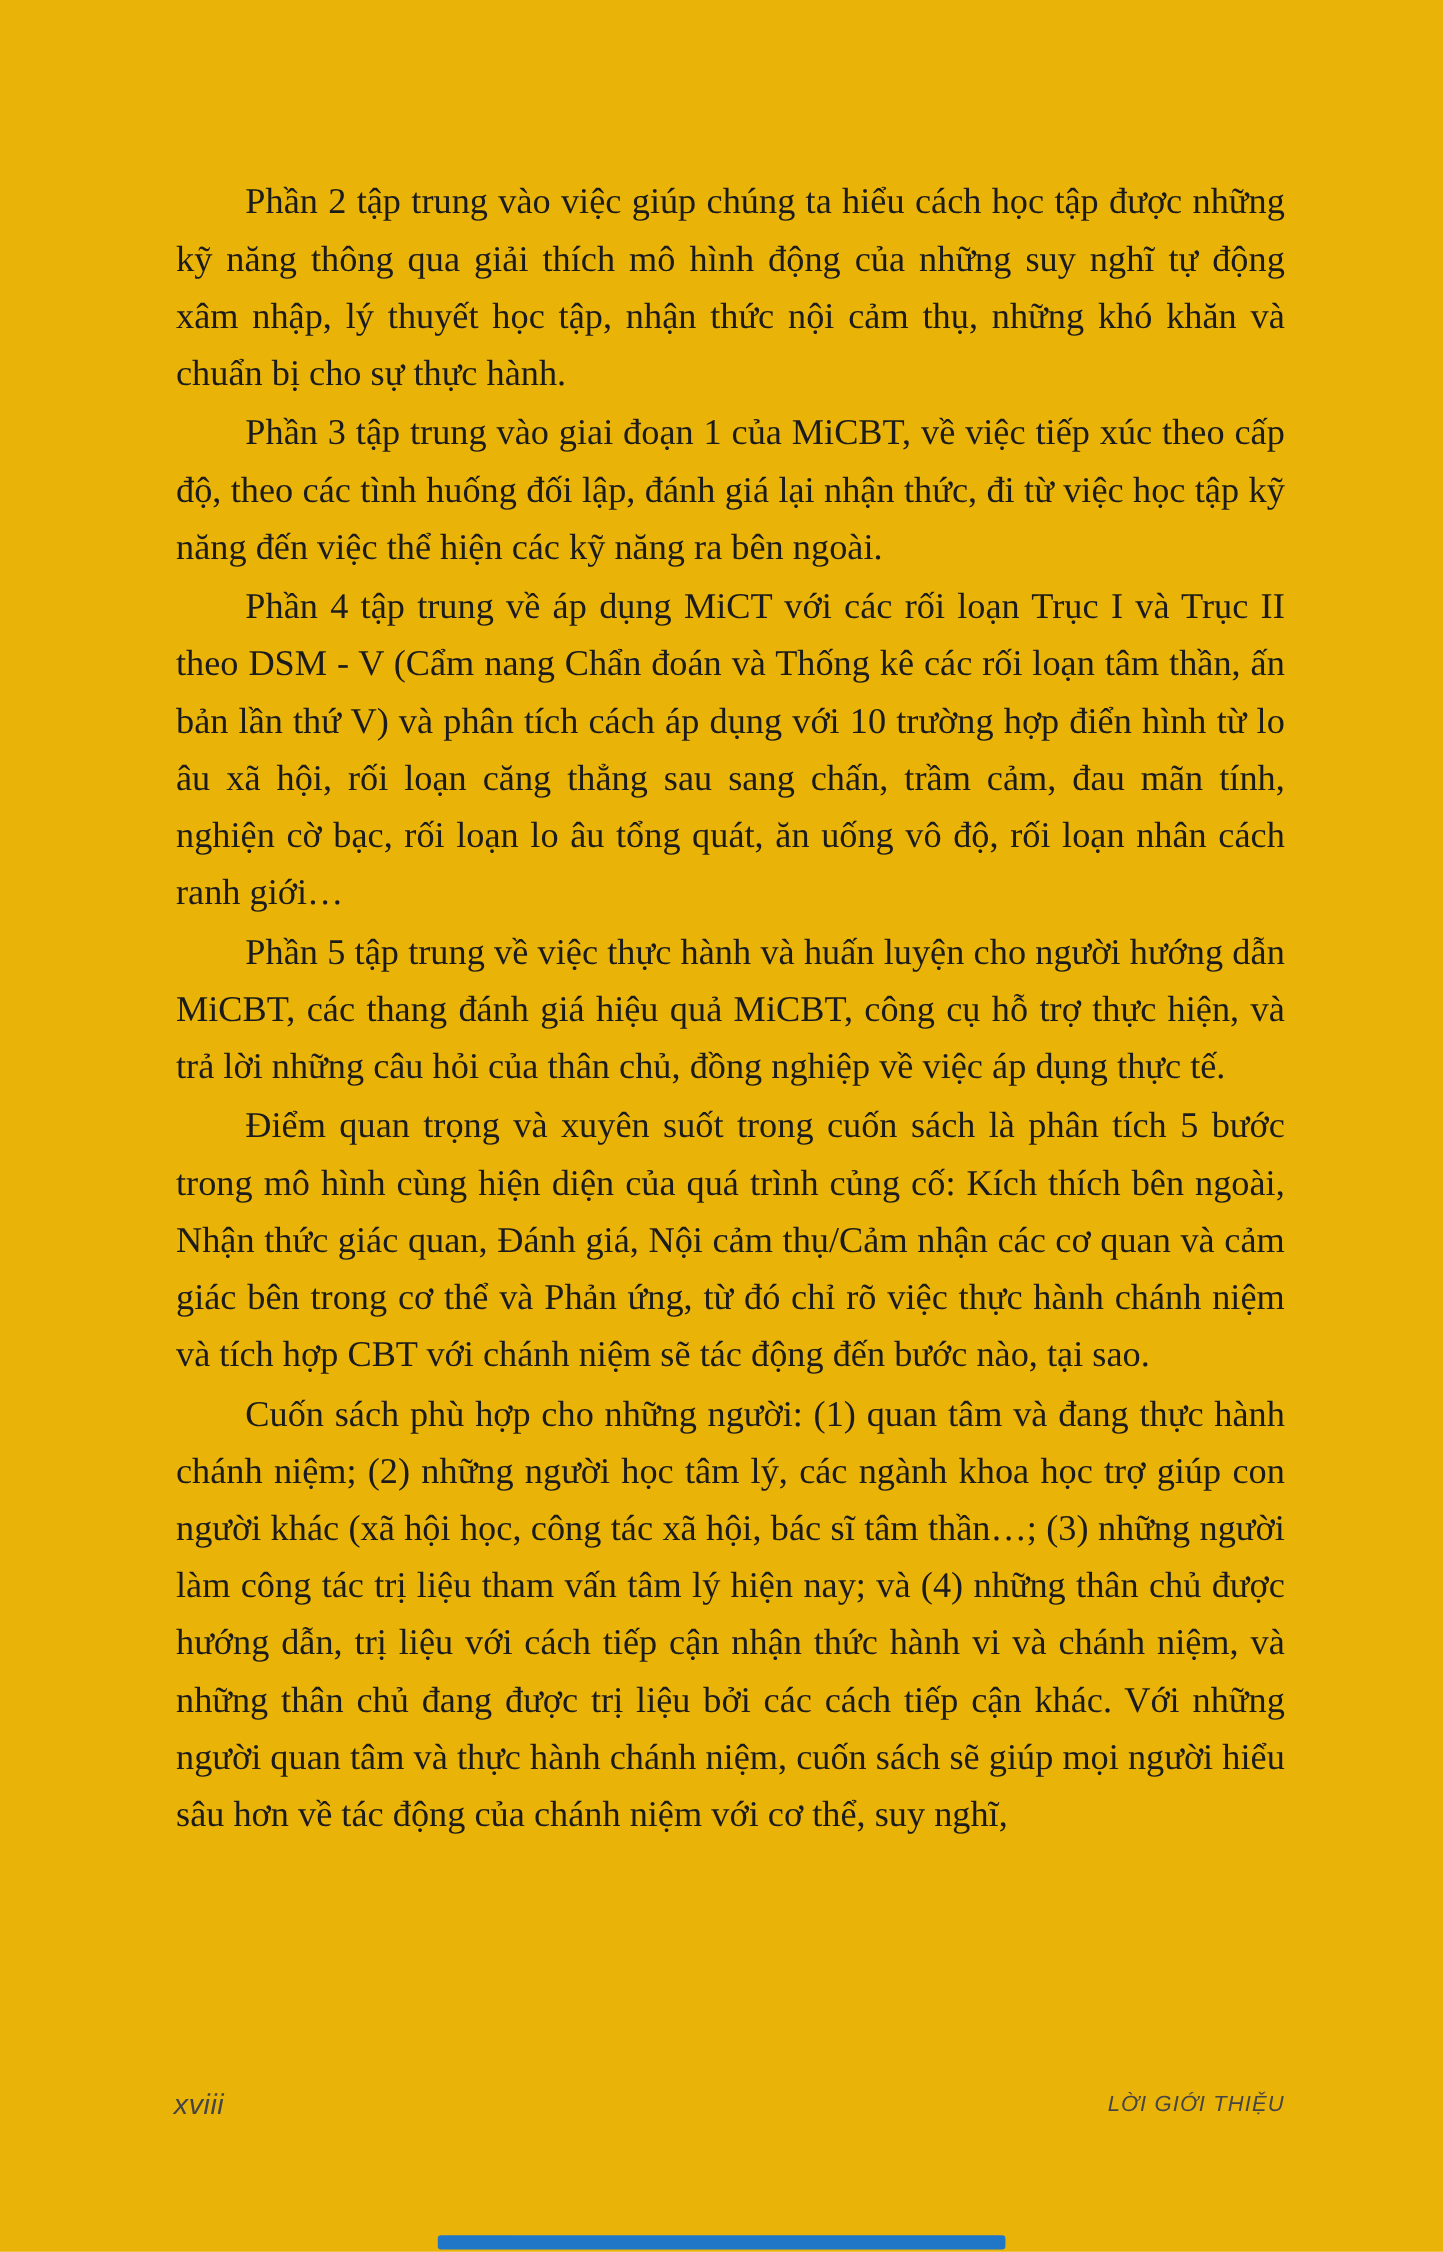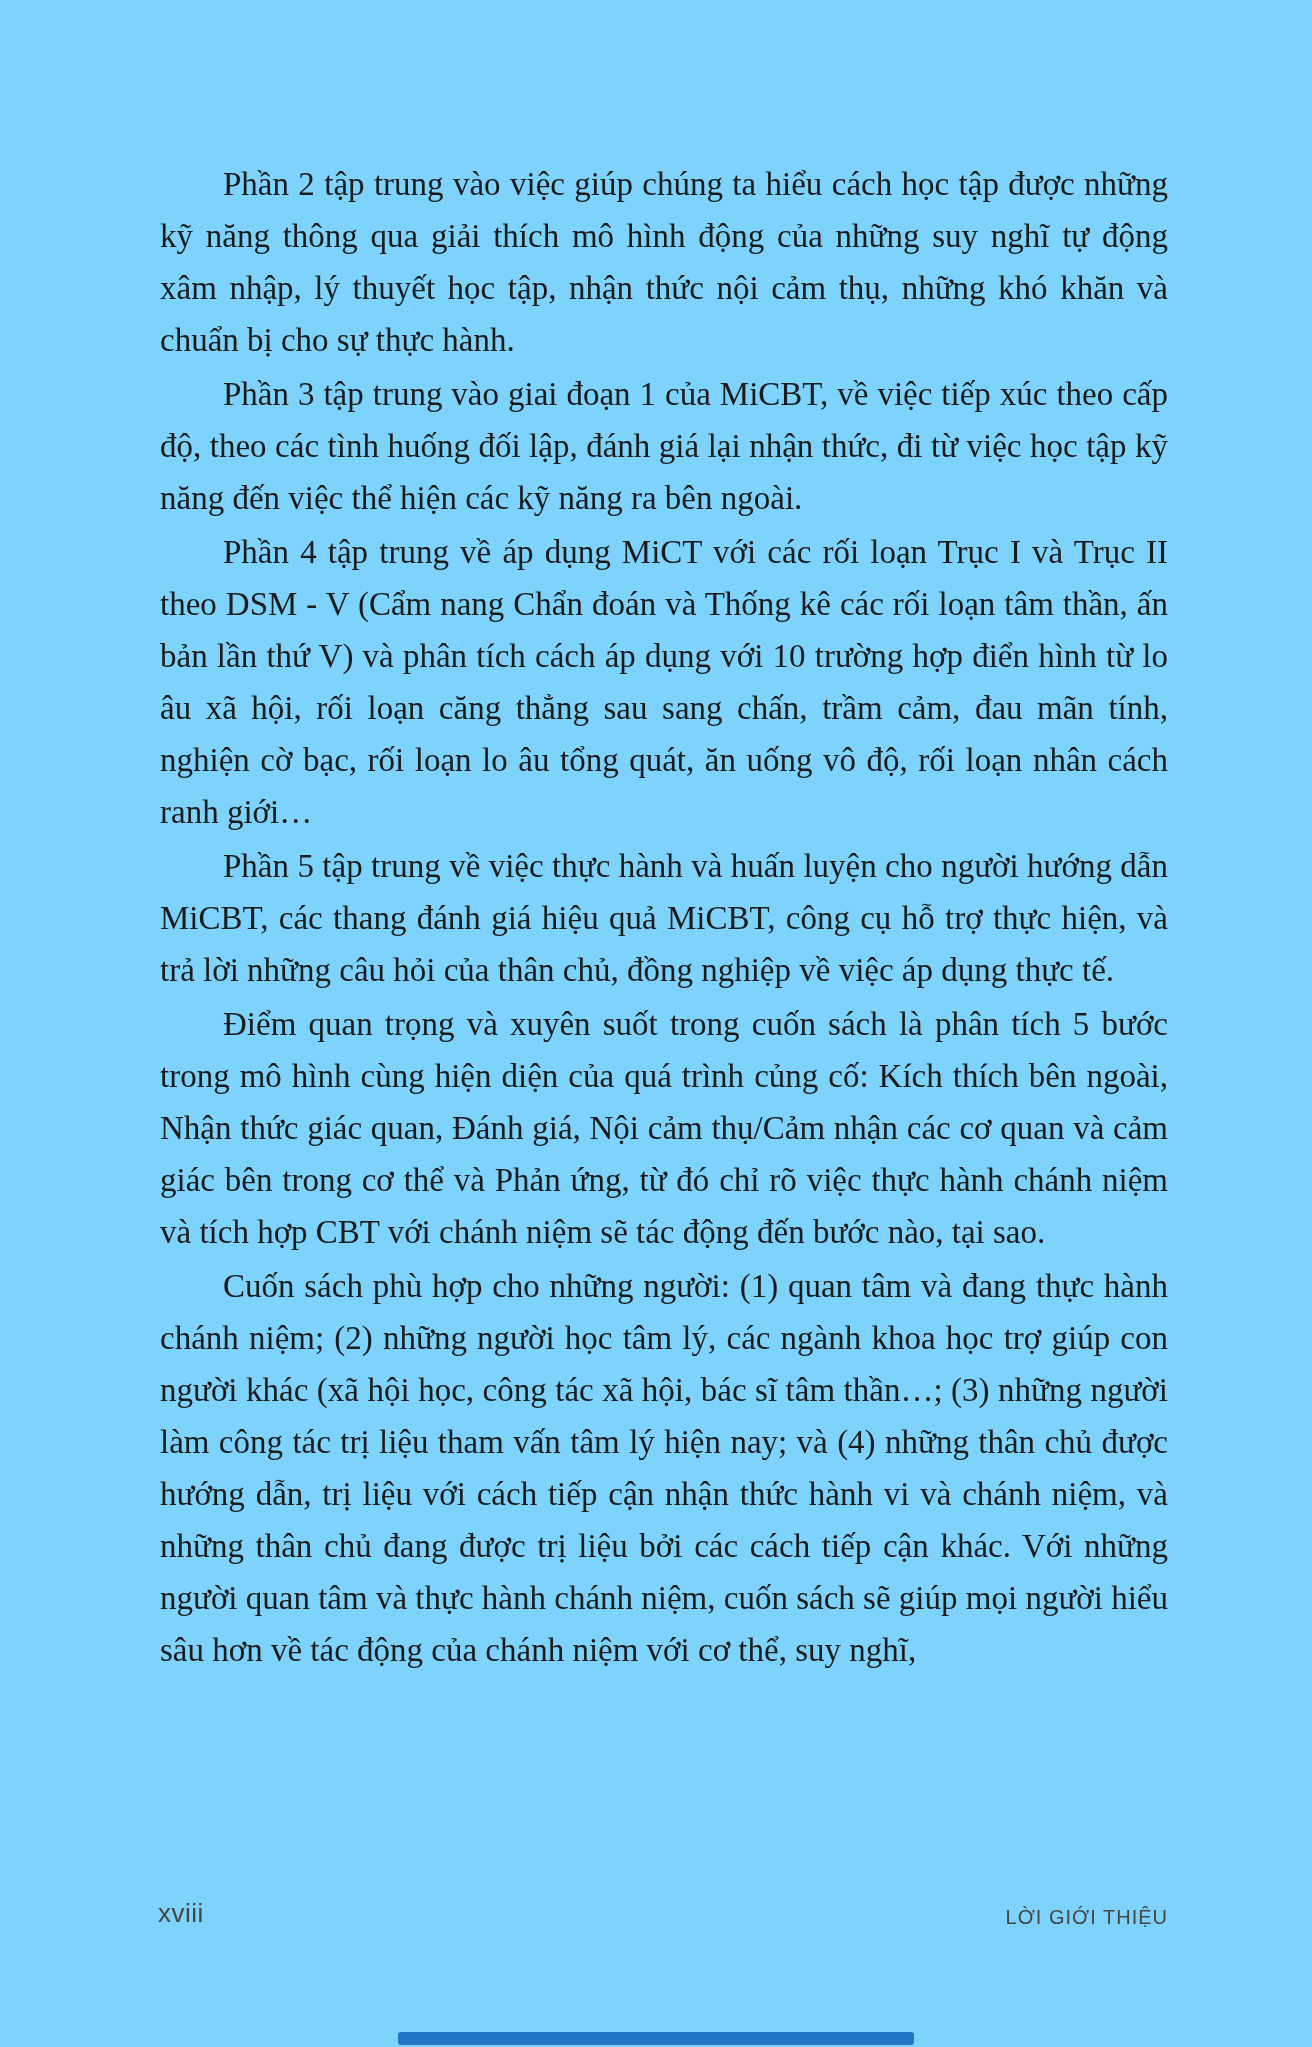--- a/index.html
+++ b/index.html
@@ -7,21 +7,21 @@
     width: 1312px;
     height: 2047px;
     position: relative;
     background: #ffffff;
     overflow: hidden;
     font-family: "Liberation Serif", "DejaVu Serif", serif;
   }
   .page {
     position: absolute;
     inset: 0;
-    background: #7dd3fc;
+    background: #eab308;
   }
   .text-block {
     position: absolute;
     left: 160px;
     top: 158px;
     width: 1008px;
     color: #1b1b1b;
     font-size: 33px;
     line-height: 52px;
     text-align: justify;
@@ -31,23 +31,24 @@
     margin: 0 0 2px 0;
     text-indent: 63px;
   }
   .footer {
     position: absolute;
     left: 158px;
     width: 1010px;
     top: 1898px;
     display: flex;
     justify-content: space-between;
-    align-items: flex-end;
+    align-items: center;
     font-family: "Liberation Sans", "DejaVu Sans", sans-serif;
     color: #454545;
+    font-style: italic;
   }
   .page-num {
     font-size: 26px;
     letter-spacing: 0.5px;
   }
   .section-title {
     font-size: 20px;
     letter-spacing: 1px;
   }
   .bottom-bar {

